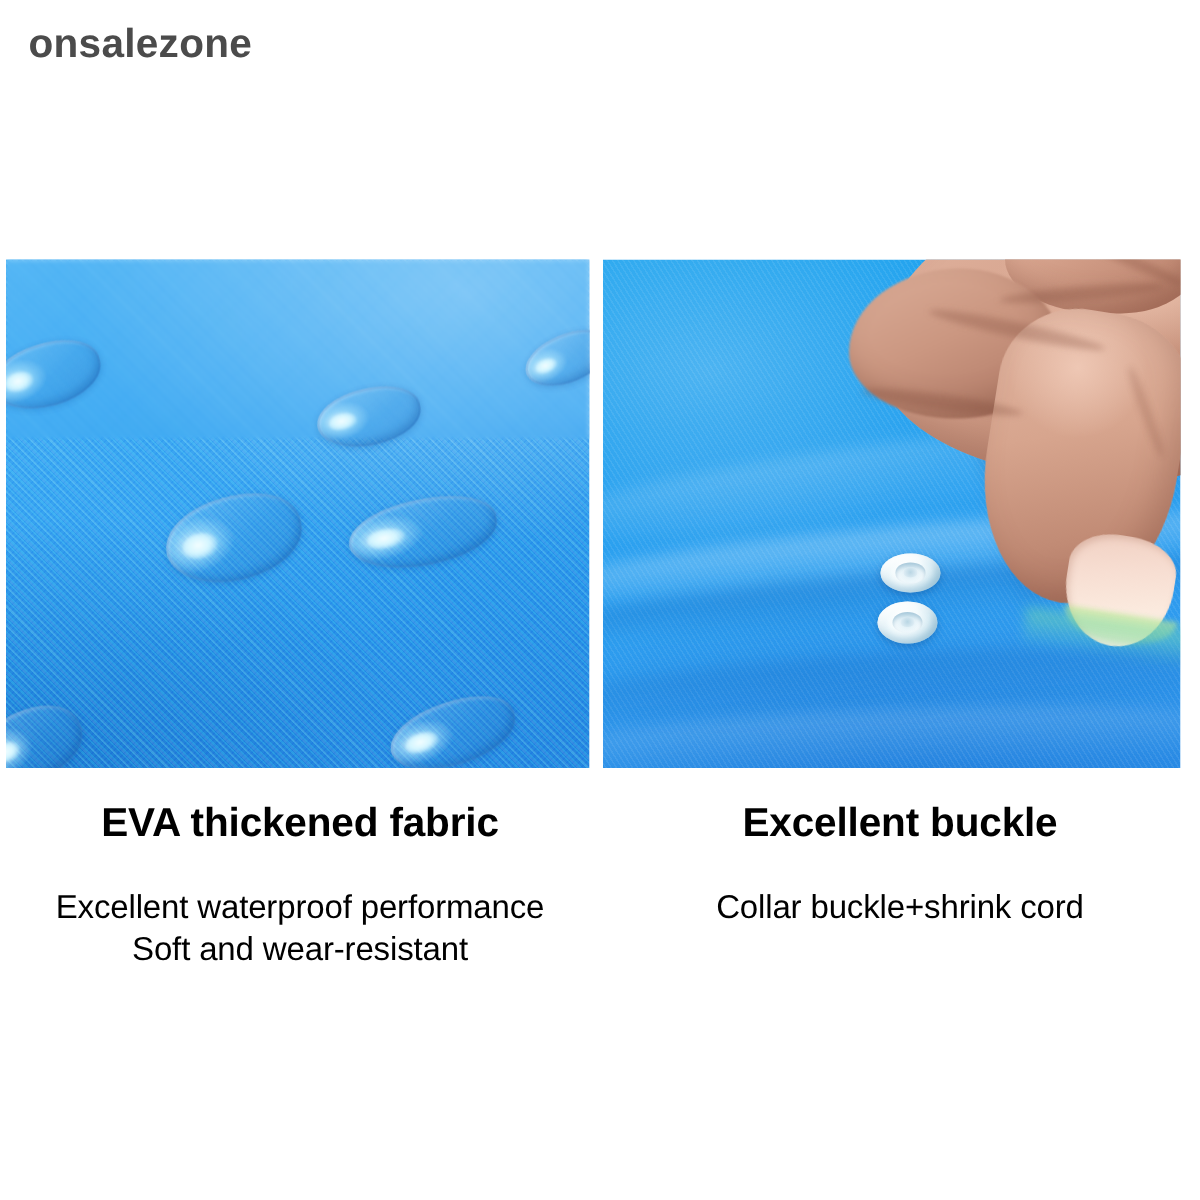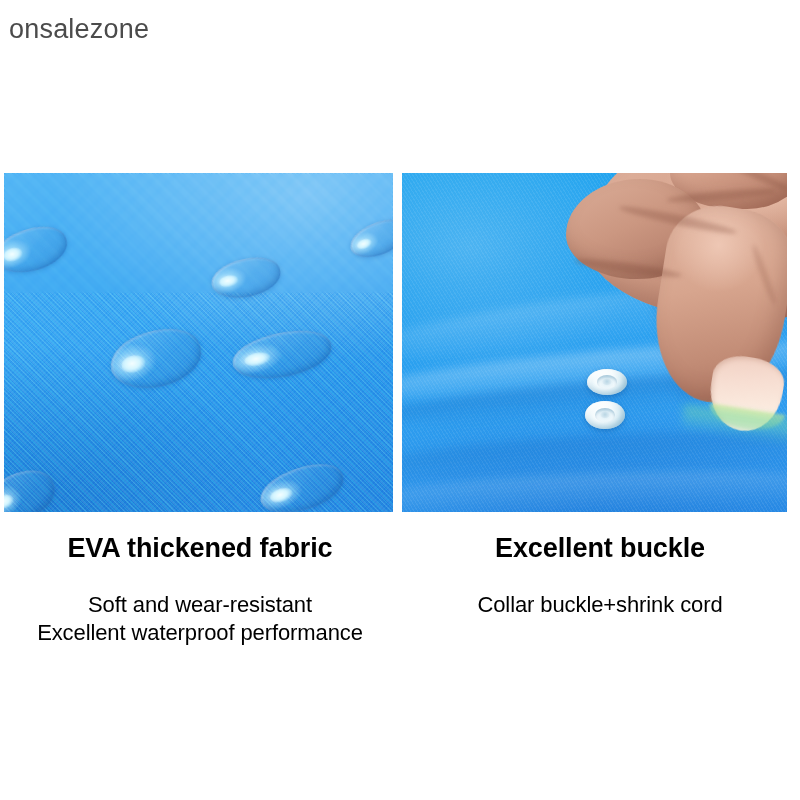--- a/index.html
+++ b/index.html
@@ -12,27 +12,27 @@
     height: 800px;
     background: #ffffff;
     font-family: "Liberation Sans", sans-serif;
     overflow: hidden;
     position: relative;
   }
 
   
   .watermark {
     position: absolute;
-    left: 9px;
+    left: 19px;
     top: 13px;
     font-size: 27px;
     line-height: 32px;
     color: #4b4b4b;
     letter-spacing: 0.2px;
-    font-weight: 400;
+    font-weight: 700;
     white-space: nowrap;
     user-select: none;
   }
 
   
   .panels {
     position: absolute;
     left: 0;
     top: 173px;
     width: 800px;
@@ -392,22 +392,22 @@
     <div class="snap snap-1"></div>
     <div class="snap snap-2"></div>
   </div>
 </div>
 
 <div class="captions">
 
   <div class="caption">
     <div class="caption-title">EVA thickened fabric</div>
     <div class="caption-body">
+      <div>Excellent waterproof performance</div>
       <div>Soft and wear-resistant</div>
-      <div>Excellent waterproof performance</div>
     </div>
   </div>
 
   <div class="caption">
     <div class="caption-title">Excellent buckle</div>
     <div class="caption-body">
       <div>Collar buckle+shrink cord</div>
     </div>
   </div>
 </div>

